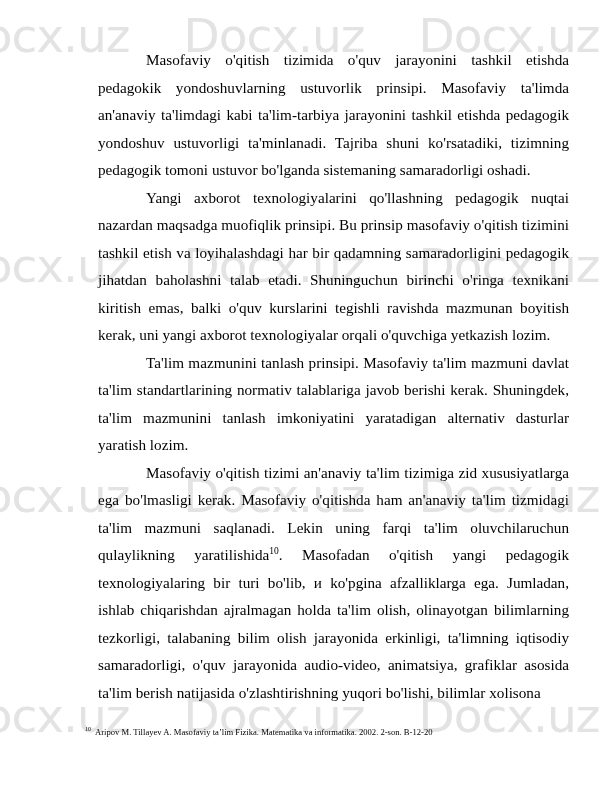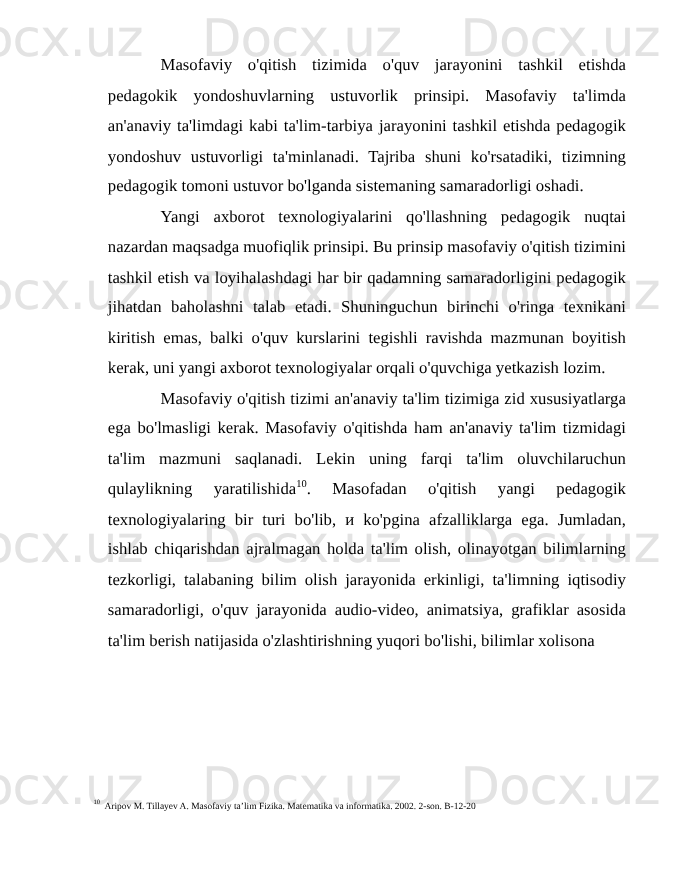--- a/index.html
+++ b/index.html
@@ -133,20 +133,21 @@
 
 <div id="page">
 
   <div id="body-text">
 
 
     <p class="para indent">Masofaviy o'qitish tizimida o'quv jarayonini tashkil etishda pedagokik yondoshuvlarning ustuvorlik  prinsipi. Masofaviy ta'limda an'anaviy ta'limdagi kabi ta'lim-tarbiya jarayonini tashkil etishda pedagogik yondoshuv ustuvorligi ta'minlanadi. Tajriba shuni ko'rsatadiki, tizimning pedagogik tomoni ustuvor bo'lganda sistemaning samaradorligi oshadi.</p>
 
     <p class="para indent">Yangi axborot texnologiyalarini qo'llashning pedagogik nuqtai nazardan maqsadga muofiqlik prinsipi. Bu prinsip masofaviy o'qitish tizimini tashkil etish va loyihalashdagi har bir qadamning samaradorligini pedagogik jihatdan baholashni talab etadi. Shuninguchun birinchi o'ringa texnikani kiritish emas, balki o'quv kurslarini tegishli ravishda mazmunan boyitish kerak, uni yangi axborot texnologiyalar orqali o'quvchiga yetkazish lozim.</p>
 
+    <p class="para indent">Ta'lim mazmunini tanlash prinsipi. Masofaviy ta'lim mazmuni davlat ta'lim standartlarining normativ talablariga javob berishi kerak. Shuningdek, ta'lim mazmunini tanlash imkoniyatini yaratadigan alternativ dasturlar yaratish lozim.</p>
 
 
     <p class="para indent"><span>Masofaviy o'qitish tizimi an'anaviy ta'lim tizimiga zid xususiyatlarga ega bo'lmasligi kerak. Masofaviy o'qitishda ham an'anaviy ta'lim tizmidagi ta'lim mazmuni saqlanadi. Lekin uning farqi ta'lim oluvchilaruchun qulaylikning yaratilishida</span><sup class="fnref">10</sup><span>.  Masofadan o'qitish yangi pedagogik texnologiyalaring bir turi bo'lib, и ko'pgina afzalliklarga ega. Jumladan, ishlab chiqarishdan ajralmagan holda ta'lim olish, olinayotgan bilimlarning tezkorligi, talabaning bilim olish jarayonida erkinligi, ta'limning iqtisodiy samaradorligi, o'quv jarayonida audio-video, animatsiya, grafiklar asosida ta'lim berish natijasida o'zlashtirishning yuqori bo'lishi, bilimlar xolisona</span></p>
 
   </div>
 
   <div id="footnote-area">
     <p class="footnote-line"><sup>10</sup><span>Aripov M. Tillayev A. Masofaviy ta’lim Fizika. Matematika va informatika. 2002. 2-son. B-12-20</span></p>
   </div>
 

